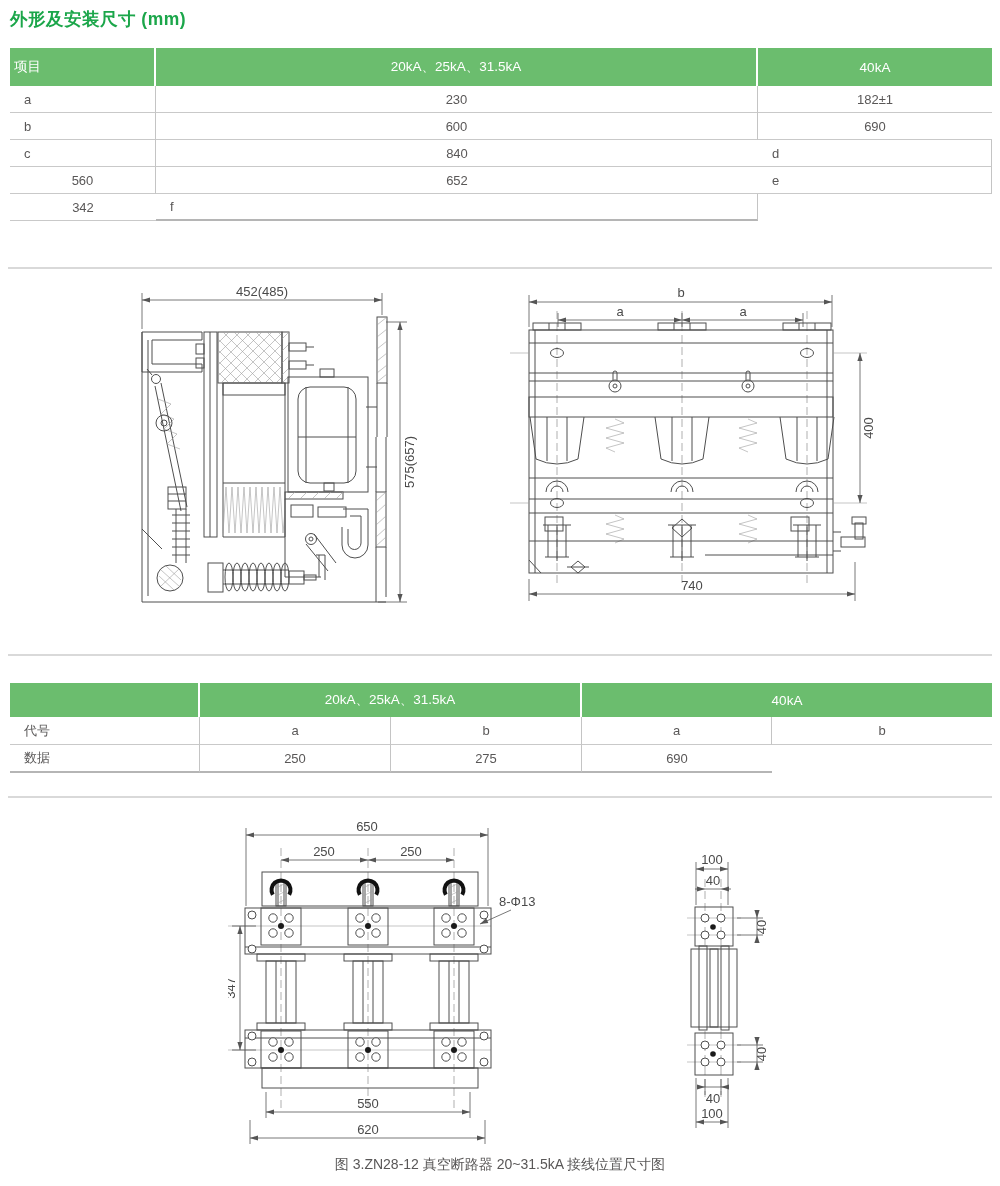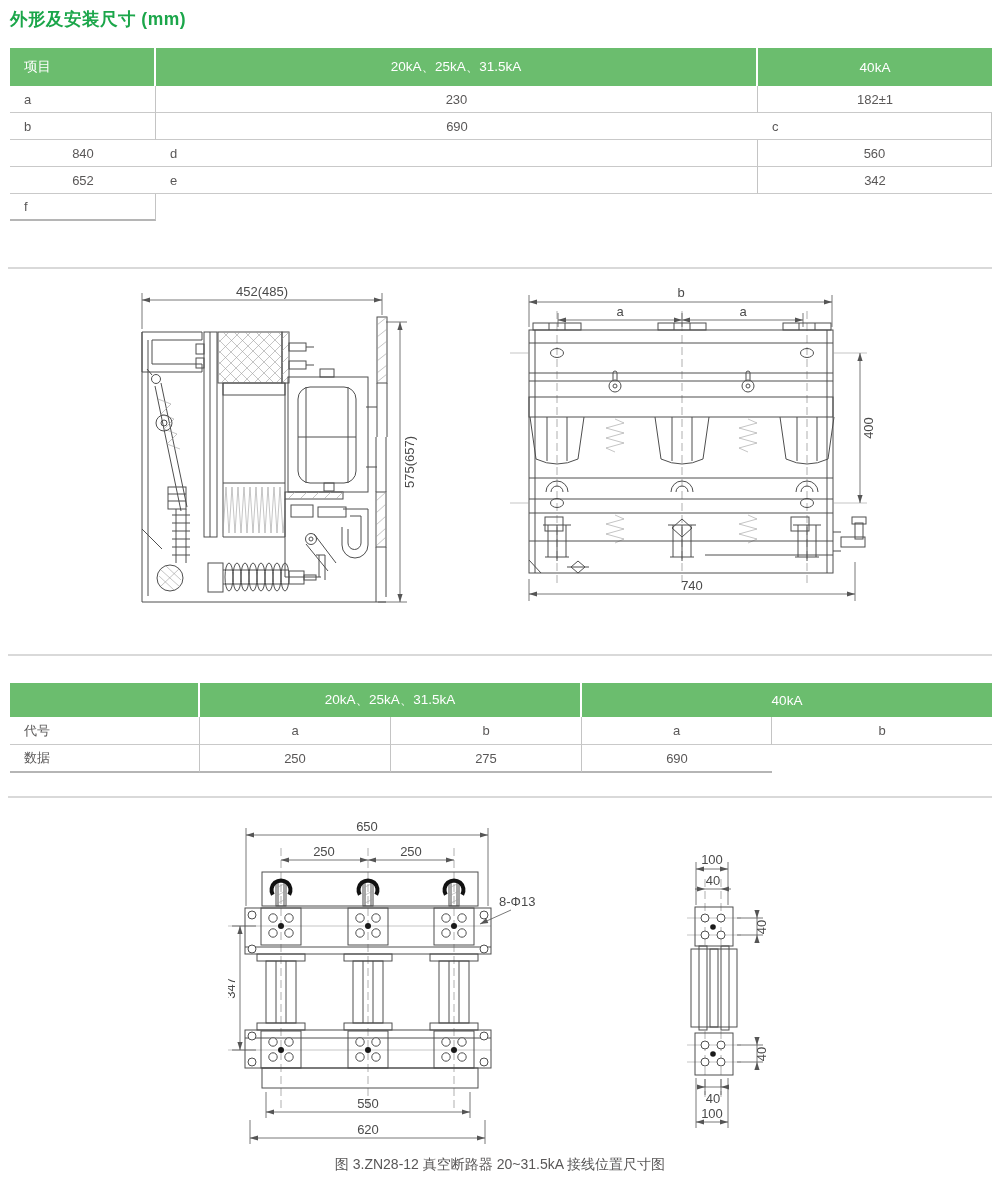--- a/index.html
+++ b/index.html
@@ -8,21 +8,21 @@
   .title { position:absolute; left:10px; top:7px; font-size:17.5px; font-weight:bold;
            color:#1ba64a; letter-spacing:0.5px; }
   
   .tbl { position:absolute; left:10px; width:982px; display:grid; }
   .t1 { top:48px;  grid-template-columns:146px 602px 234px; }
   .t2 { top:683px; grid-template-columns:190px 191px 191px 190px 220px; }
   .th { background:#6bbd6e; color:#ffffff; font-size:13.5px; display:flex;
         align-items:center; justify-content:center; height:38px; }
   .t2 .th { height:34px; }
   .th.sepw { border-right:2px solid #ffffff; }
-  .th.first { justify-content:flex-start; padding-left:14px; box-sizing:border-box; }
+  .th.first { justify-content:flex-start; padding-left:4px; box-sizing:border-box; }
   .td { color:#595757; font-size:13px; display:flex; align-items:center;
         justify-content:center; height:27px; border-bottom:1px solid #c9c9c9;
         box-sizing:border-box; background:#fff; }
   .t2 .td { height:28px; }
   .td.sep { border-right:1px solid #c4c4c4; }
   .td.first { justify-content:flex-start; padding-left:14px; }
   .td.last { border-bottom:2px solid #b5b5b5; }
   .span2 { grid-column:span 2; }
   
   .hr { position:absolute; left:8px; width:984px; height:2px; background:#d9d9d9; }
@@ -50,20 +50,21 @@
   <div class="tbl t1">
     <div class="th first sepw">项目</div>
     <div class="th sepw">20kA、25kA、31.5kA</div>
     <div class="th">40kA</div>
 
     <div class="td first sep">a</div>
     <div class="td sep">230</div>
     <div class="td">182±1</div>
 
     <div class="td first sep">b</div>
+    <div class="td sep">600</div>
     <div class="td">690</div>
 
     <div class="td first sep">c</div>
     <div class="td">840</div>
 
     <div class="td first sep">d</div>
     <div class="td sep">560</div>
     <div class="td">652</div>
 
     <div class="td first sep">e</div>

